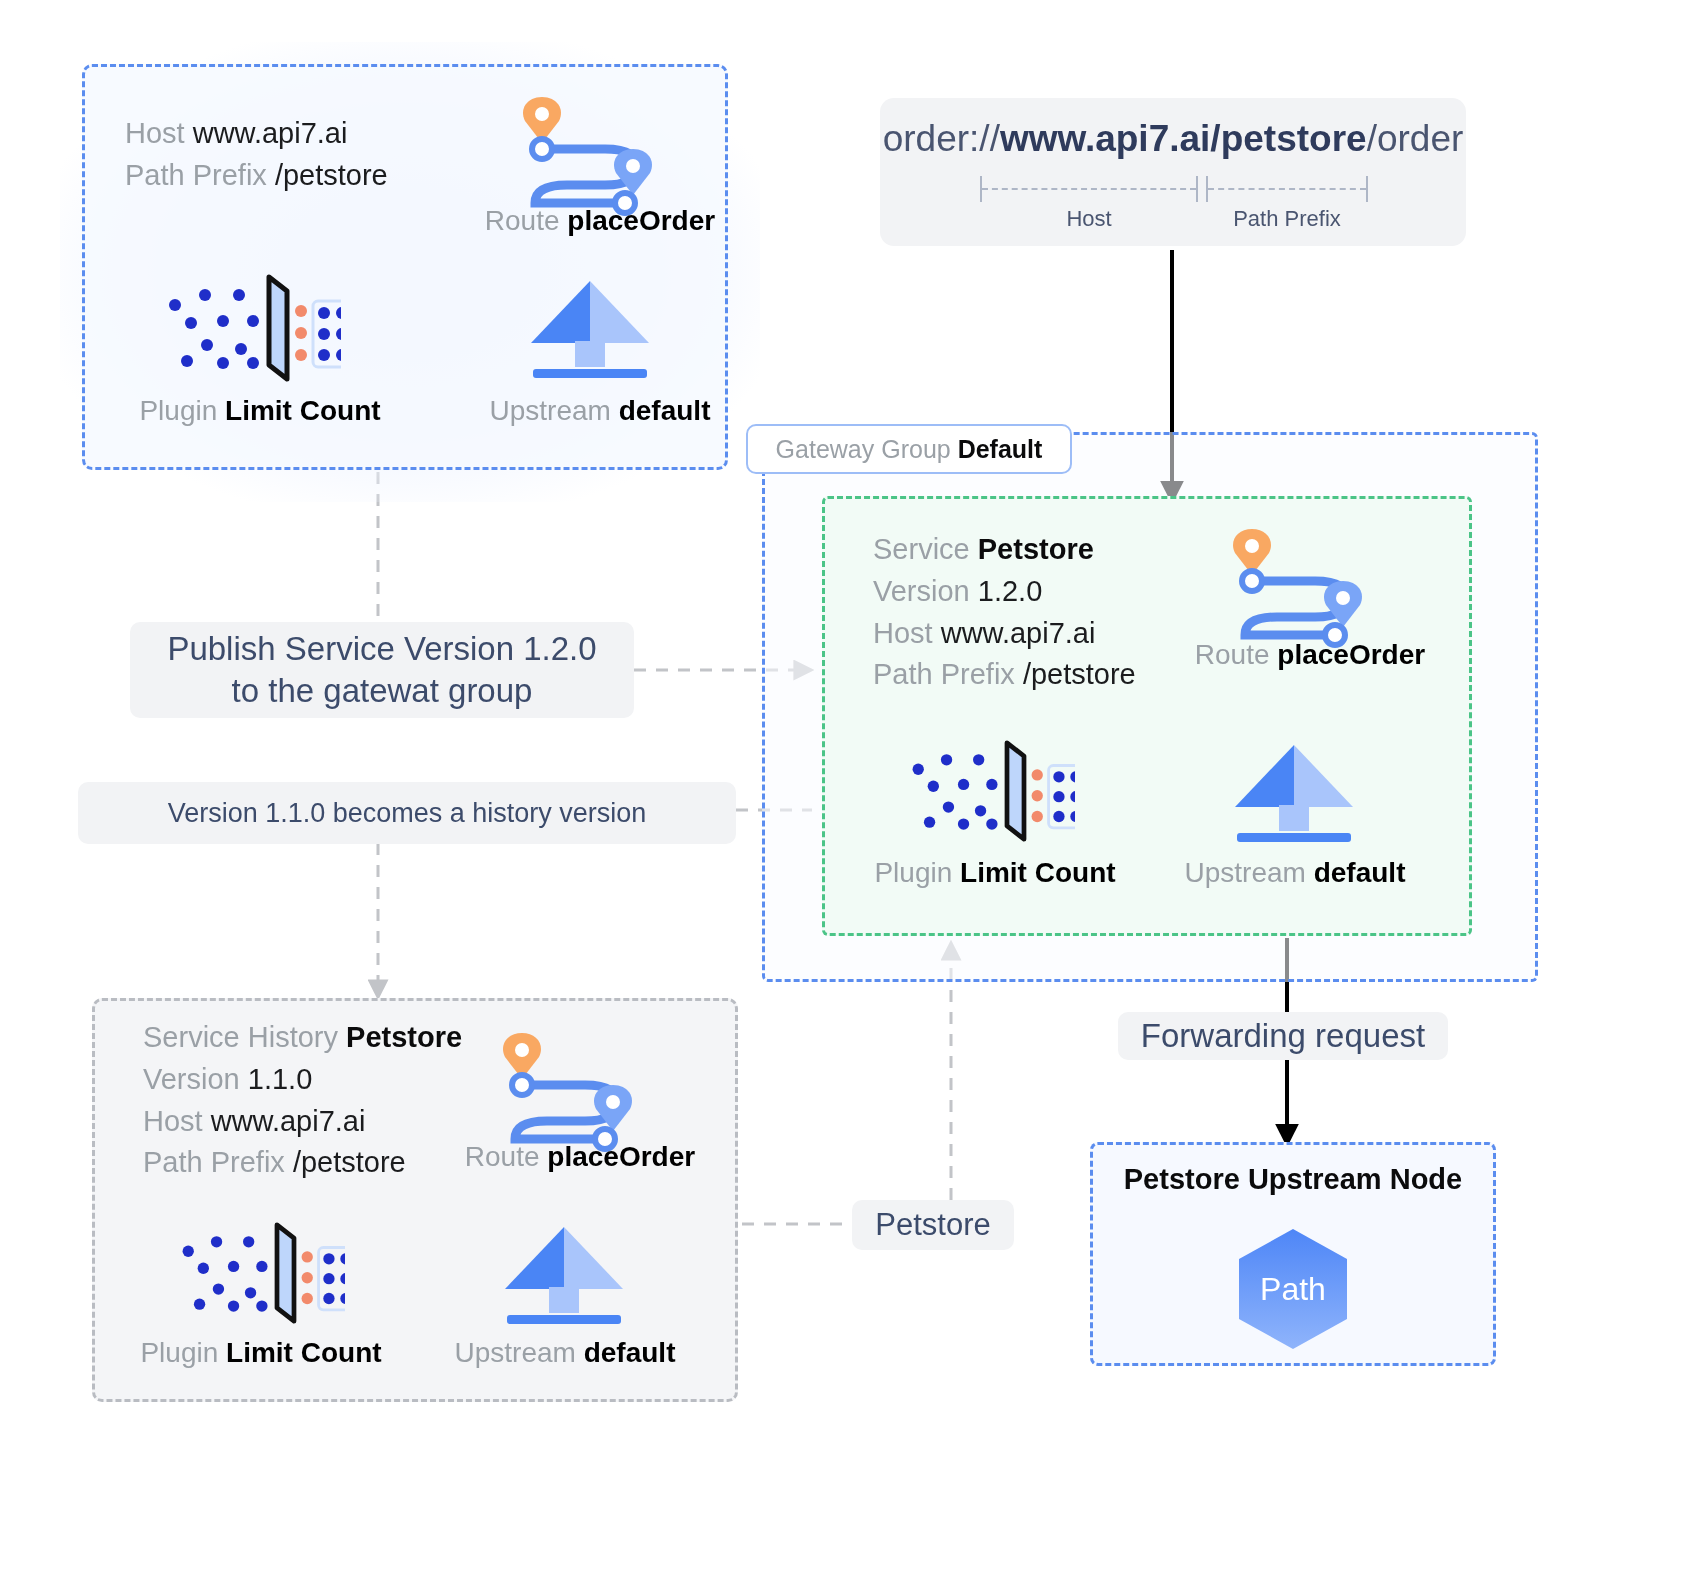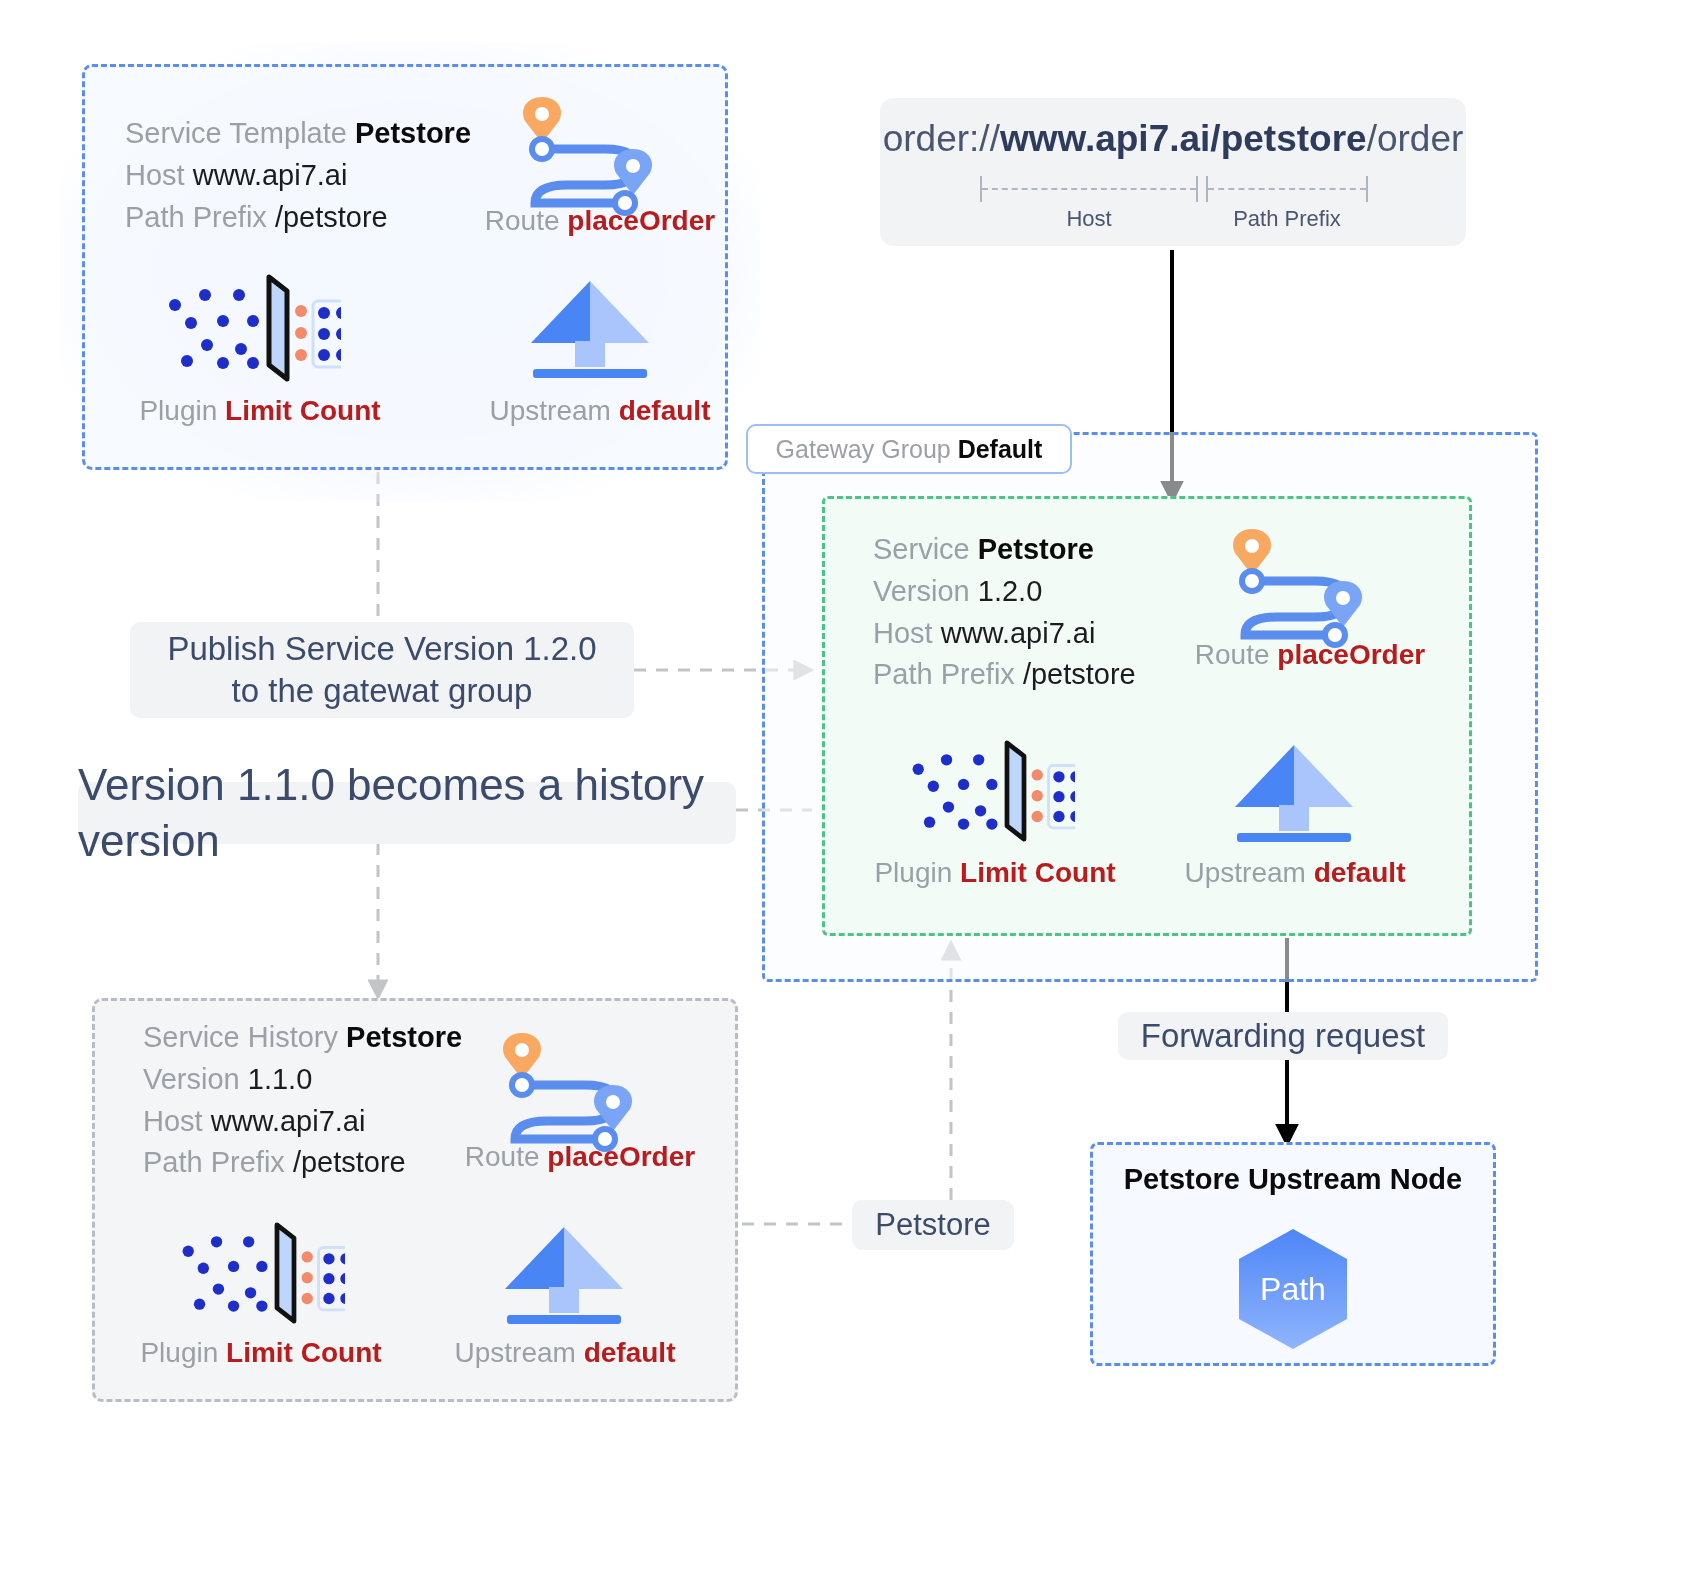--- a/index.html
+++ b/index.html
@@ -67,21 +67,21 @@
     left:880px;top:98px;width:586px;height:148px;
     background:#f2f3f5;border-radius:14px;
     box-sizing:border-box;
   }
 
   
   .kv{font-size:29px;line-height:1.44;color:#9aa0a6;white-space:nowrap;}
   .kv b{color:#0b0b0c;font-weight:bold;}
   .kv .val{color:#1b1c1e;font-weight:normal;}
   .cap{font-size:28px;color:#9aa0a6;white-space:nowrap;text-align:center;}
-  .cap b{color:#b91c1c;font-weight:bold;}
+  .cap b{color:#000000;font-weight:bold;}
 
   
   .url-text{
     position:absolute;left:0;top:20px;width:586px;text-align:center;
     font-size:37px;color:#4a5570;white-space:nowrap;
   }
   .url-text b{color:#2f3b5c;font-weight:bold;margin-top:17px;}
   .seg-wrap{position:absolute;left:0;top:78px;width:586px;height:62px;}
   .seg{position:absolute;top:0;height:26px;}
   .seg .bar{position:absolute;top:0;width:2px;height:26px;background:#aeb6c6;}
@@ -126,24 +126,20 @@
     <path d="M378 843 L378 992" stroke="#c2c4c8" stroke-width="3" stroke-dasharray="12 10" fill="none" marker-end="url(#ahg2)"></path>
 
     <path d="M742 1224 L852 1224" stroke="#c2c4c8" stroke-width="3" stroke-dasharray="12 10" fill="none"></path>
     <path d="M951 1200 L951 948" stroke="#c2c4c8" stroke-width="3" stroke-dasharray="12 10" fill="none" marker-end="url(#ahg2)"></path>
   </svg>
 
   <div class="abs tpl-glow"></div>
   <div class="abs tpl-box">
     <div class="abs" style="left:40px;top:46px;">
       <div class="kv">
-        <span>Service Template</span>
-        <b>Petstore</b>
-      </div>
-      <div class="kv">
         <span>Host</span>
         <span class="val">www.api7.ai</span>
       </div>
       <div class="kv">
         <span>Path Prefix</span>
         <span class="val">/petstore</span>
       </div>
     </div>
 
     <div class="abs" style="left:420px;top:20px;">
@@ -421,19 +417,19 @@
         <span>Path</span>
       </div>
     </div>
   </div>
 
   <div class="abs chip" style="left:130px;top:622px;width:504px;height:96px;font-size:33px;flex-direction:column;">
     <div>Publish Service Version 1.2.0</div>
     <div>to the gatewat group</div>
   </div>
 
-  <div class="abs chip" style="left:78px;top:782px;width:658px;height:62px;font-size:44px;">Version 1.1.0 becomes a history version</div>
+  <div class="abs chip" style="left:78px;top:782px;width:658px;height:62px;font-size:27px;">Version 1.1.0 becomes a history version</div>
 
   <div class="abs chip" style="left:852px;top:1200px;width:162px;height:50px;font-size:31px;">Petstore</div>
 
   <div class="abs chip" style="left:1118px;top:1012px;width:330px;height:48px;font-size:33px;">Forwarding request</div>
 
 </div>
 
 </body></html>

